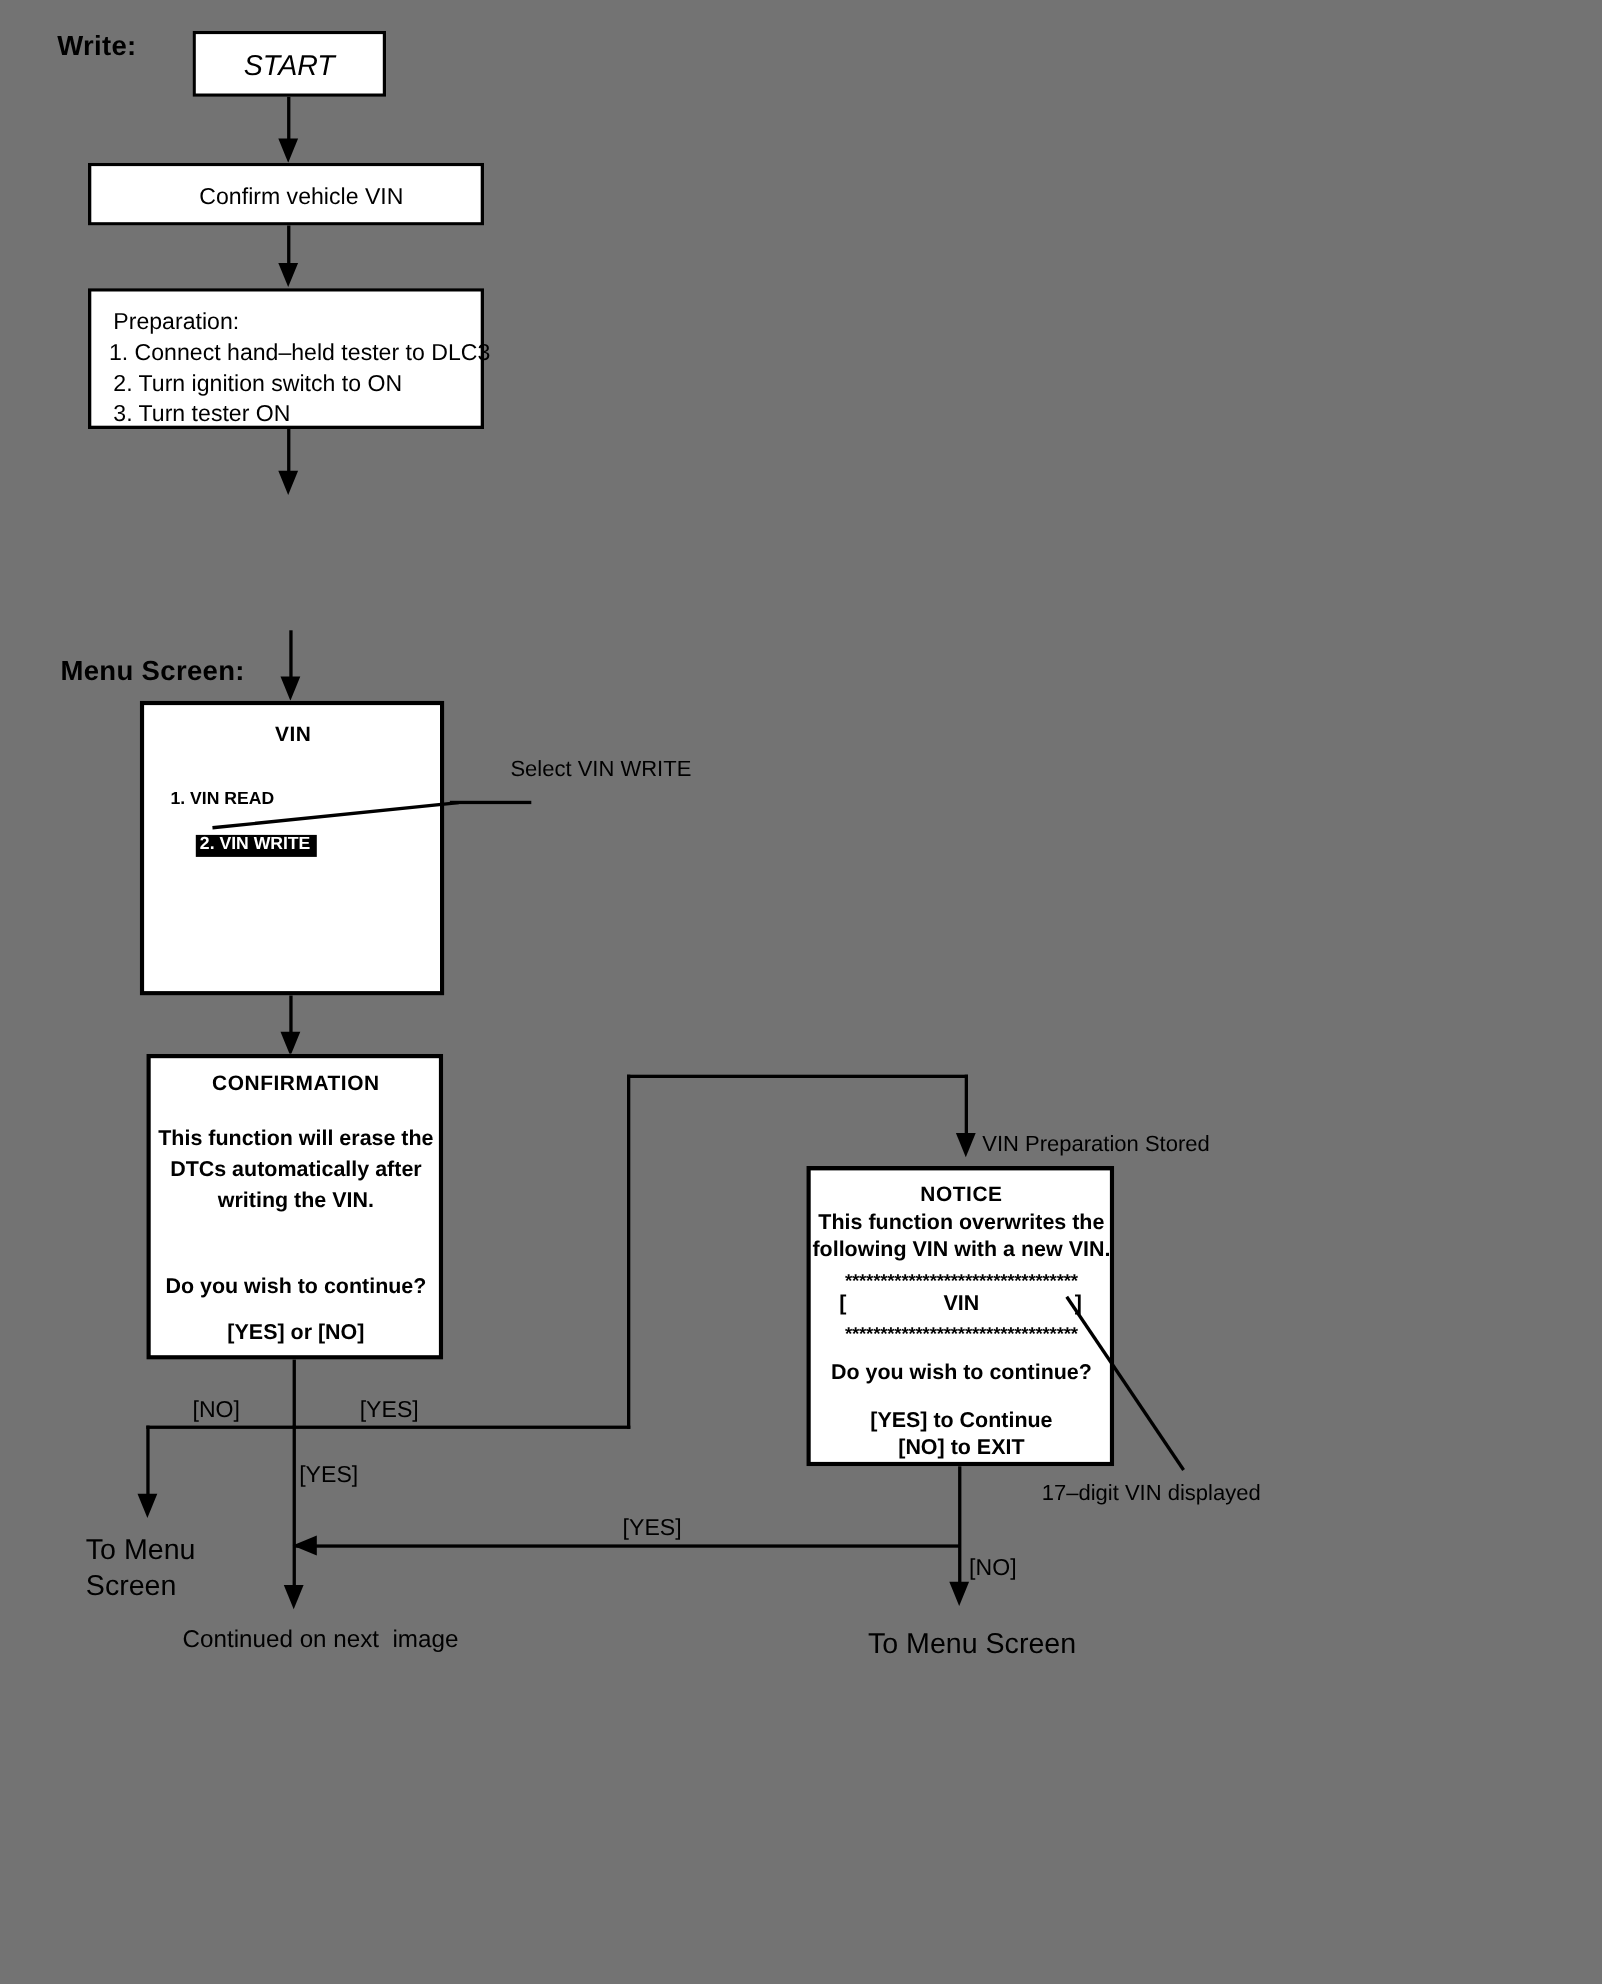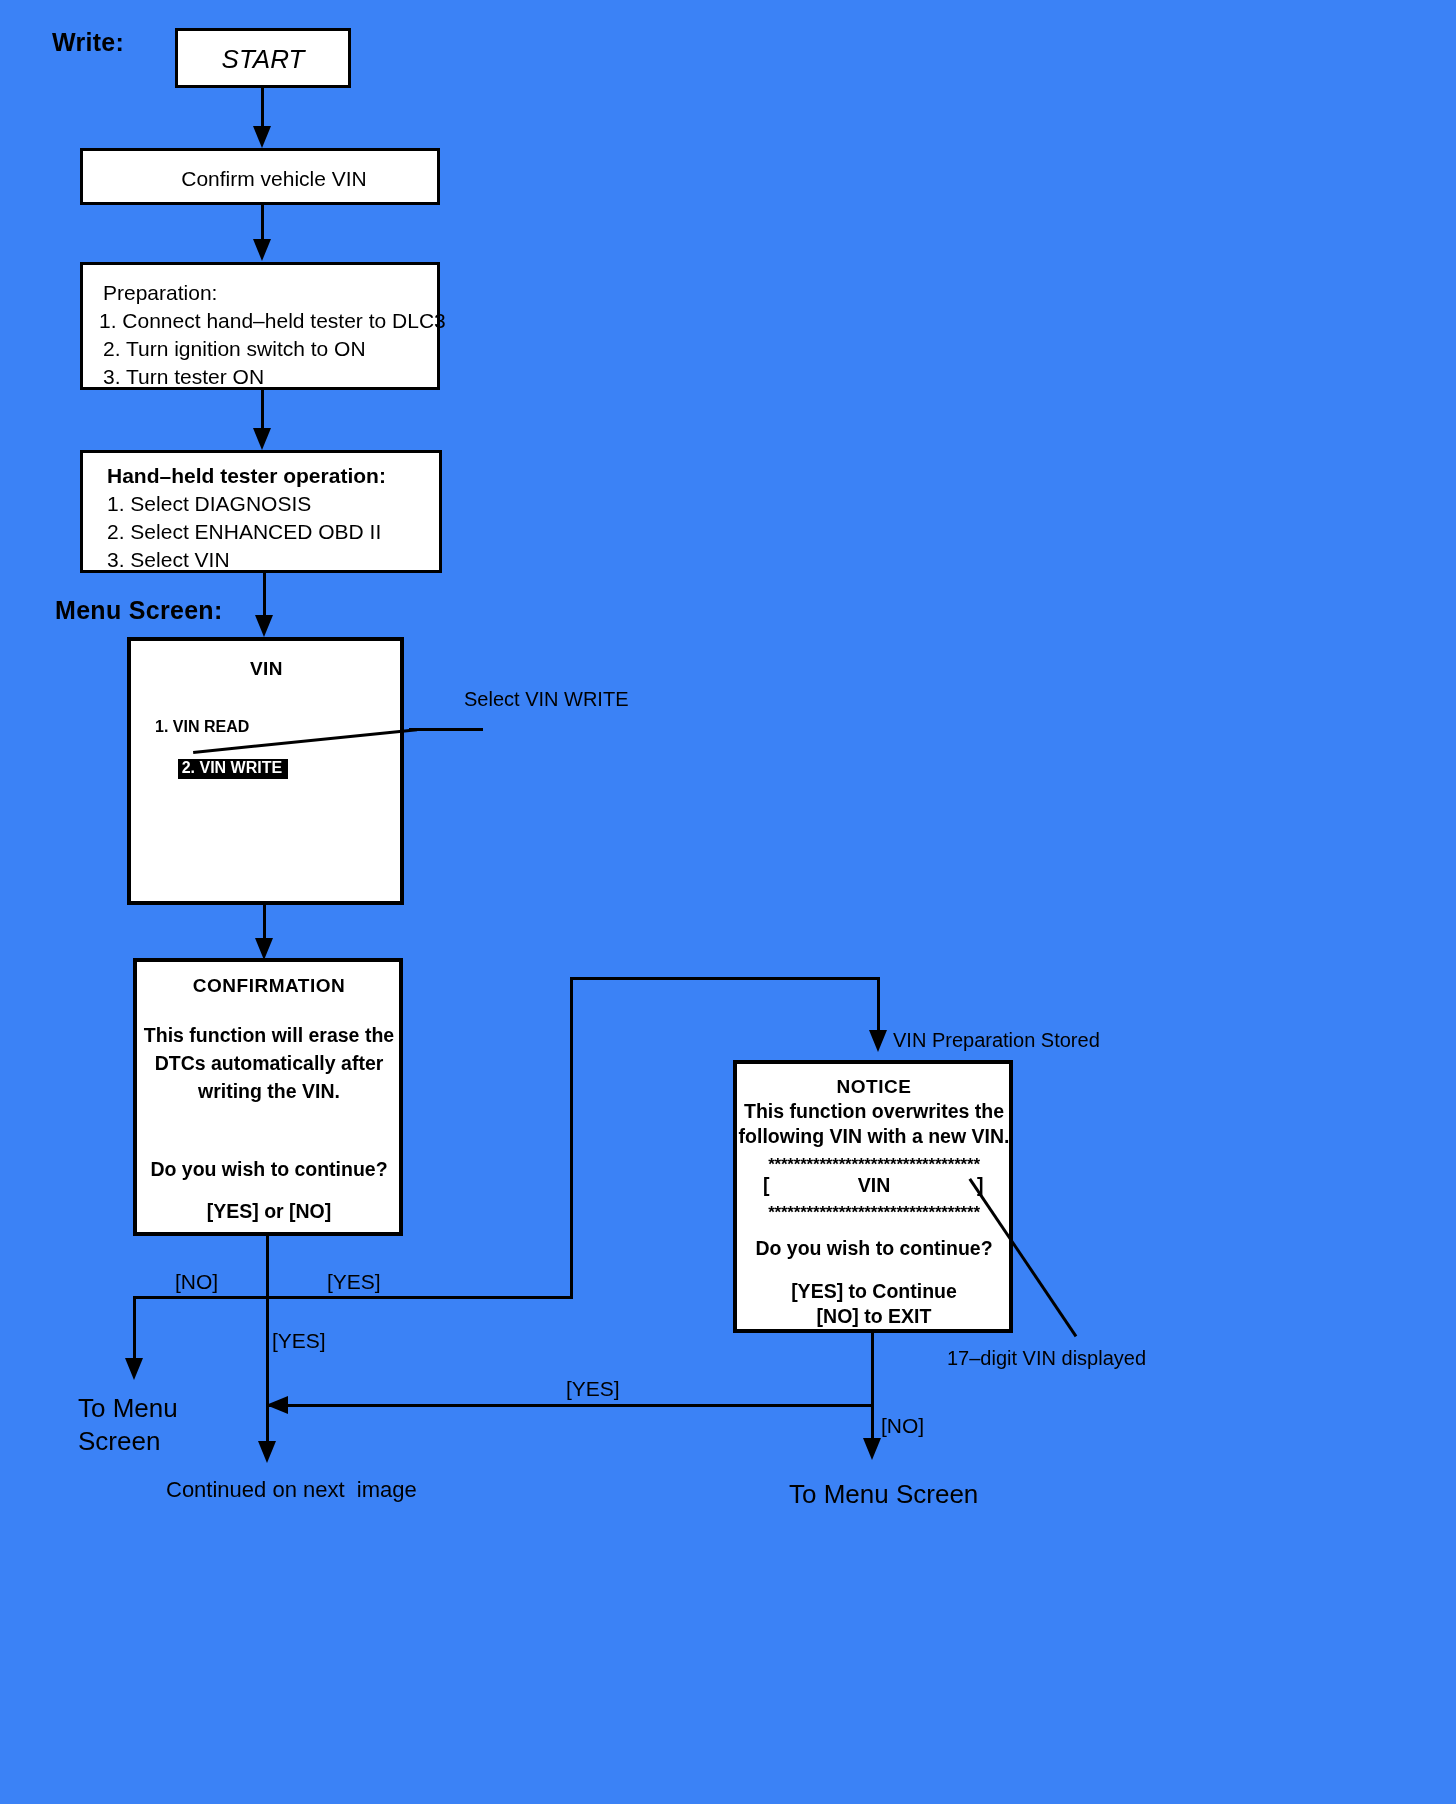--- a/index.html
+++ b/index.html
@@ -8,21 +8,21 @@
     background: #ffffff;
   }
   body {
     font-family: "Liberation Sans", sans-serif;
     color: #000000;
   }
   #canvas {
     position: relative;
     width: 1456px;
     height: 1804px;
-    background: #3b82f6;
+    background: #737373;
     overflow: hidden;
   }
 
   
   .box {
     position: absolute;
     border: 3px solid #000;
     background: #fff;
     box-sizing: border-box;
   }
@@ -109,26 +109,20 @@
   <div class="box" style="left:80px; top:262px; width:360px; height:128px;">
     <div class="t box-plain" style="left:20px; top:17px;">Preparation:</div>
     <div class="t box-plain" style="left:16px; top:45px;">1. Connect hand–held tester to DLC3</div>
     <div class="t box-plain" style="left:20px; top:73px;">2. Turn ignition switch to ON</div>
     <div class="t box-plain" style="left:20px; top:101px;">3. Turn tester ON</div>
   </div>
 
   <div class="ln vln" style="left:261px; top:390px; height:40px;"></div>
   <div class="arrow-down" style="left:253px; top:428px;"></div>
 
-  <div class="box" style="left:80px; top:450px; width:362px; height:123px;">
-    <div class="t box-bold" style="left:24px; top:12px;">Hand–held tester operation:</div>
-    <div class="t box-plain" style="left:24px; top:40px;">1. Select DIAGNOSIS</div>
-    <div class="t box-plain" style="left:24px; top:68px;">2. Select ENHANCED OBD II</div>
-    <div class="t box-plain" style="left:24px; top:96px;">3. Select VIN</div>
-  </div>
 
   <div class="ln vln" style="left:263px; top:573px; height:45px;"></div>
   <div class="arrow-down" style="left:255px; top:615px;"></div>
 
   <div class="t label-heading" style="left:55px; top:598px;">Menu Screen:</div>
 
   <div class="box box-thick" style="left:127px; top:637px; width:277px; height:268px;">
     <div class="t center screen-title" style="left:0; top:18px; width:271px;">VIN</div>
     <div class="t screen-item" style="left:24px; top:78px;">1. VIN READ</div>
     <div class="t" style="left:20px; top:102px;">

